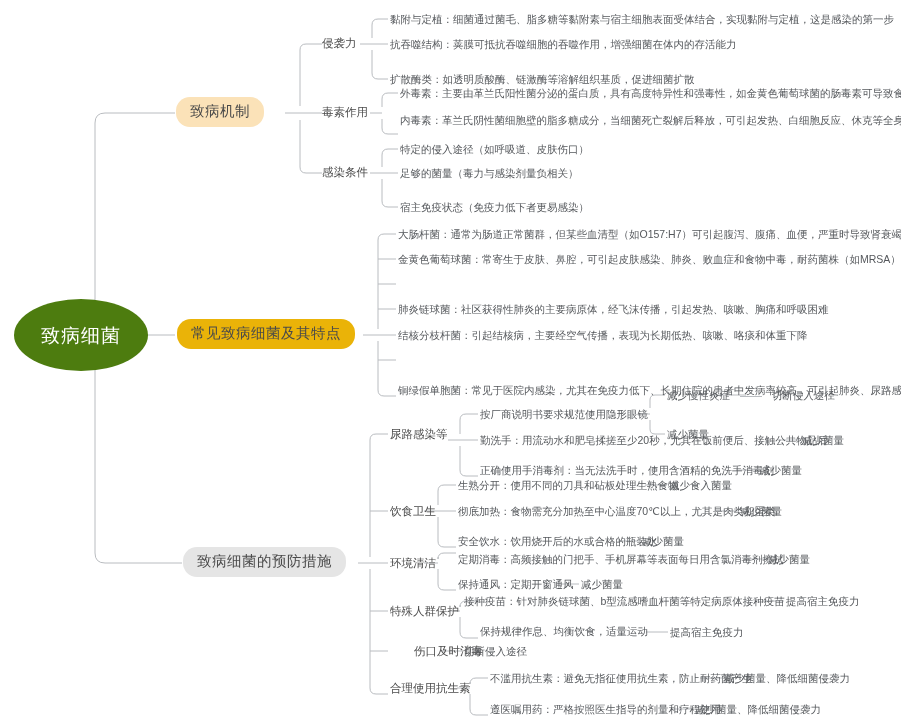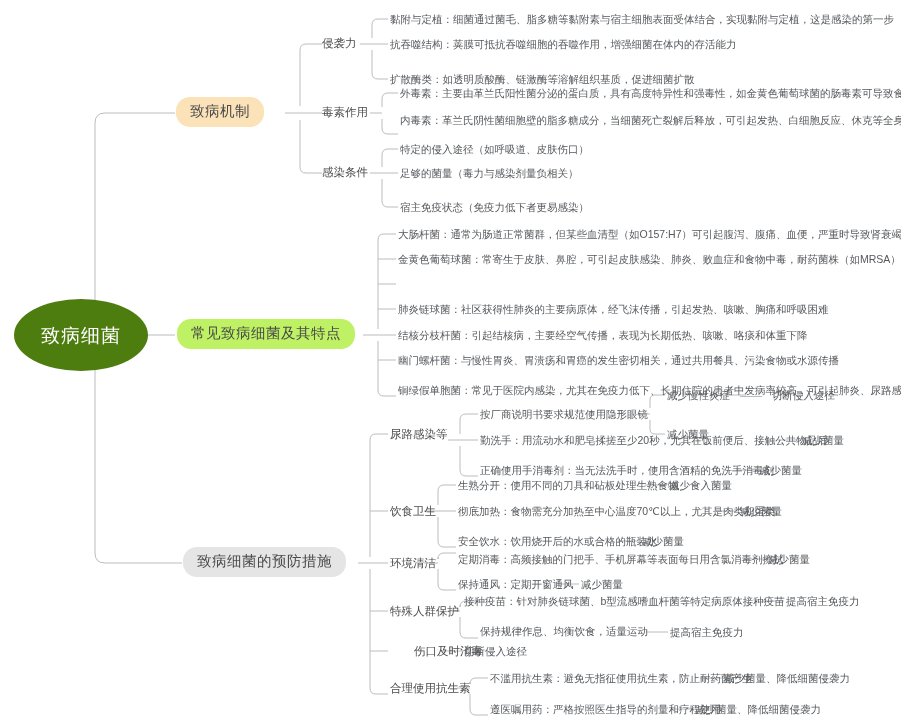--- a/index.html
+++ b/index.html
@@ -57,21 +57,21 @@
   .pill {
     border-radius: 14px;
     padding: 7px 14px 8px 14px;
     font-size: 14.5px;
     display: inline-flex;
     align-items: center;
     justify-content: center;
     letter-spacing: 0.5px;
   }
   .pill-orange { background: #fbe2b8; color: #4a4a4a; }
-  .pill-yellow { background: #bef264; color: #4a4a4a; }
+  .pill-yellow { background: #eab308; color: #4a4a4a; }
   .pill-green  { background: #e5e5e5; color: #4a4a4a; justify-content: flex-end; }
 
   
   .lvl2 {
     font-size: 11.5px;
     color: #4b4b4b;
   }
   
   .leaf {
     font-size: 10.5px;
@@ -217,21 +217,20 @@
   <div class="node leaf" style="left:400px; top:202px;">宿主免疫状态（免疫力低下者更易感染）</div>
 
   <div class="node pill pill-yellow" style="left:177px; top:319px;">
     <span>常见致病细菌及其特点</span>
   </div>
 
   <div class="node leaf" style="left:398px; top:229px;">大肠杆菌：通常为肠道正常菌群，但某些血清型（如O157:H7）可引起腹泻、腹痛、血便，严重时导致肾衰竭</div>
   <div class="node leaf" style="left:398px; top:254px;">金黄色葡萄球菌：常寄生于皮肤、鼻腔，可引起皮肤感染、肺炎、败血症和食物中毒，耐药菌株（如MRSA）治疗难度大</div>
   <div class="node leaf" style="left:398px; top:304px;">肺炎链球菌：社区获得性肺炎的主要病原体，经飞沫传播，引起发热、咳嗽、胸痛和呼吸困难</div>
   <div class="node leaf" style="left:398px; top:330px;">结核分枝杆菌：引起结核病，主要经空气传播，表现为长期低热、咳嗽、咯痰和体重下降</div>
-  <div class="node leaf" style="left:398px; top:355px;">幽门螺杆菌：与慢性胃炎、胃溃疡和胃癌的发生密切相关，通过共用餐具、污染食物或水源传播</div>
   <div class="node leaf" style="left:398px; top:385px;">铜绿假单胞菌：常见于医院内感染，尤其在免疫力低下、长期住院的患者中发病率较高，可引起肺炎、尿路感染等</div>
 
   <div class="node pill pill-green" style="left:183px; top:547px;">
     <span>致病细菌的预防措施</span>
   </div>
 
   <div class="node lvl2" style="left:390px; top:429px;">尿路感染等</div>
   <div class="node lvl2" style="left:390px; top:506px;">饮食卫生</div>
   <div class="node lvl2" style="left:390px; top:558px;">环境清洁</div>
   <div class="node lvl2" style="left:390px; top:606px;">特殊人群保护</div>

